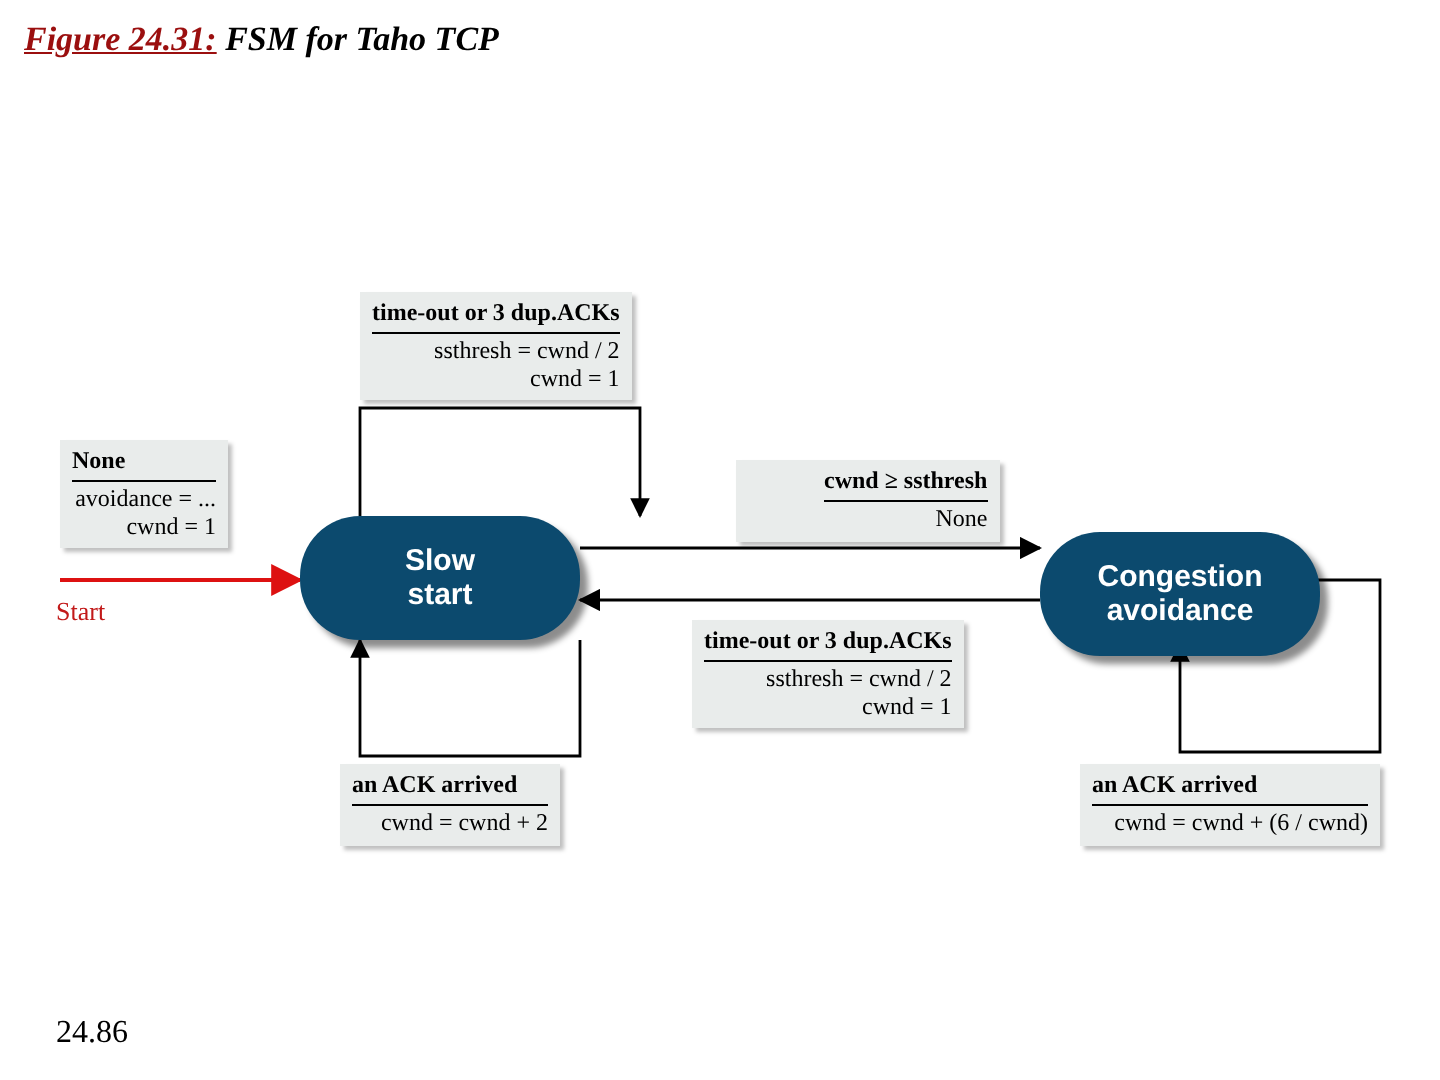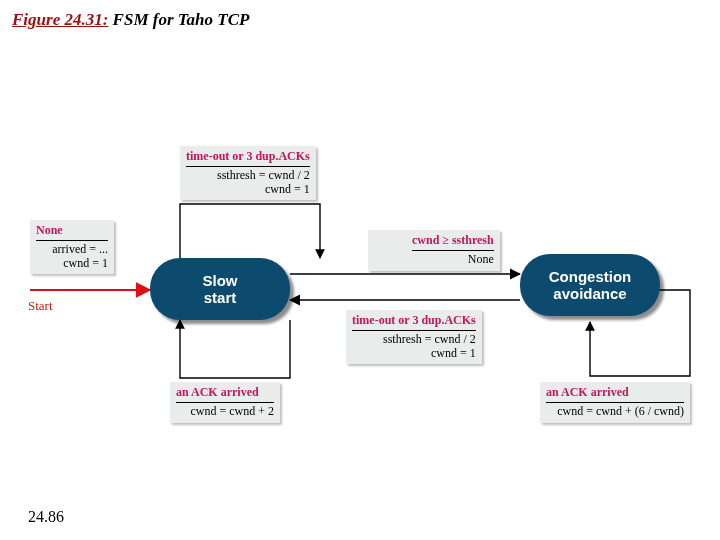--- a/index.html
+++ b/index.html
@@ -14,21 +14,21 @@
     border-radius: 30px; background: #0c4a6e; color: #fff;
     display: flex; align-items: center; justify-content: center; text-align: center;
     font-family: Arial, Helvetica, sans-serif; font-size: 15px; font-weight: 600;
     box-shadow: 4px 4px 3px rgba(0,0,0,.45);
   }
   .notebox {
     position: absolute; background: #e9eceb; padding: 4px 6px; font-size: 12px;
     font-family: "Times New Roman", serif; box-shadow: 2px 2px 2px rgba(0,0,0,.25);
     line-height: 1.15; min-width: 110px;
   }
-  .notebox .cond { color: #be185d; font-weight: 600; display: block; border-bottom: 1px solid #000; padding-bottom: 2px; margin-bottom: 2px; }
+  .notebox .cond { color: #000000; font-weight: 600; display: block; border-bottom: 1px solid #000; padding-bottom: 2px; margin-bottom: 2px; }
   .notebox .act { display: block; text-align: right; }
   .start { position: absolute; font-size: 13px; color: #c21919; font-family: "Times New Roman", serif; }
   svg.arrows { position: absolute; left:0; top:0; width:680px; height:330px; overflow: visible; }
 </style>
 </head>
 <body>
 
 <div class="page">
 
   <div class="title">
@@ -56,29 +56,29 @@
       <line x1="260" y1="124" x2="490" y2="124" stroke="#000" stroke-width="1.6" marker-end="url(#arB)"></line>
 
       <line x1="490" y1="150" x2="260" y2="150" stroke="#000" stroke-width="1.6" marker-end="url(#arB)"></line>
 
       <path d="M620,140 L660,140 L660,226 L560,226 L560,172" fill="none" stroke="#000" stroke-width="1.4" marker-end="url(#arB)"></path>
     </svg>
 
     <div class="state" style="left:120px; top:108px;">
       <span>Slow<br>start</span>
     </div>
-    <div class="state" style="left:490px; top:104px;">
+    <div class="state" style="left:490px; top:116px;">
       <span>Congestion<br>avoidance</span>
     </div>
 
     <div class="start" style="left:-2px; top:148px;">Start</div>
 
     <div class="notebox" style="left:0px; top:70px; min-width:84px;">
       <span class="cond">None</span>
-      <span class="act">arrived = ...</span>
+      <span class="act">avoidance = ...</span>
       <span class="act">cwnd = 1</span>
     </div>
 
     <div class="notebox" style="left:150px; top:-4px;">
       <span class="cond">time-out or 3 dup.ACKs</span>
       <span class="act">ssthresh = cwnd / 2</span>
       <span class="act">cwnd = 1</span>
     </div>
 
     <div class="notebox" style="left:140px; top:232px; min-width:110px;">

